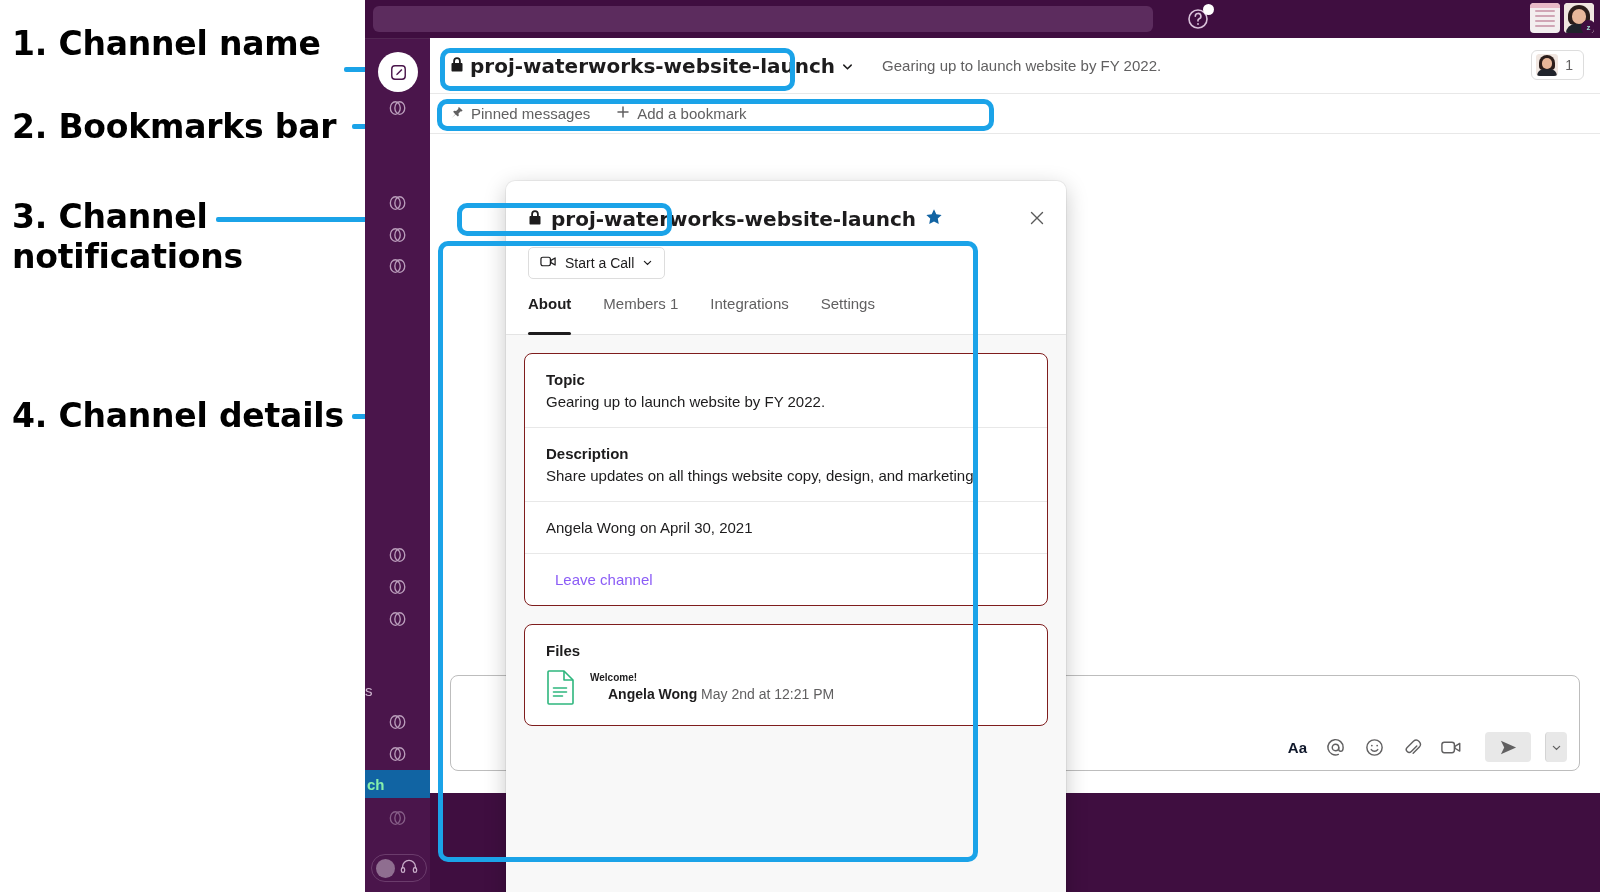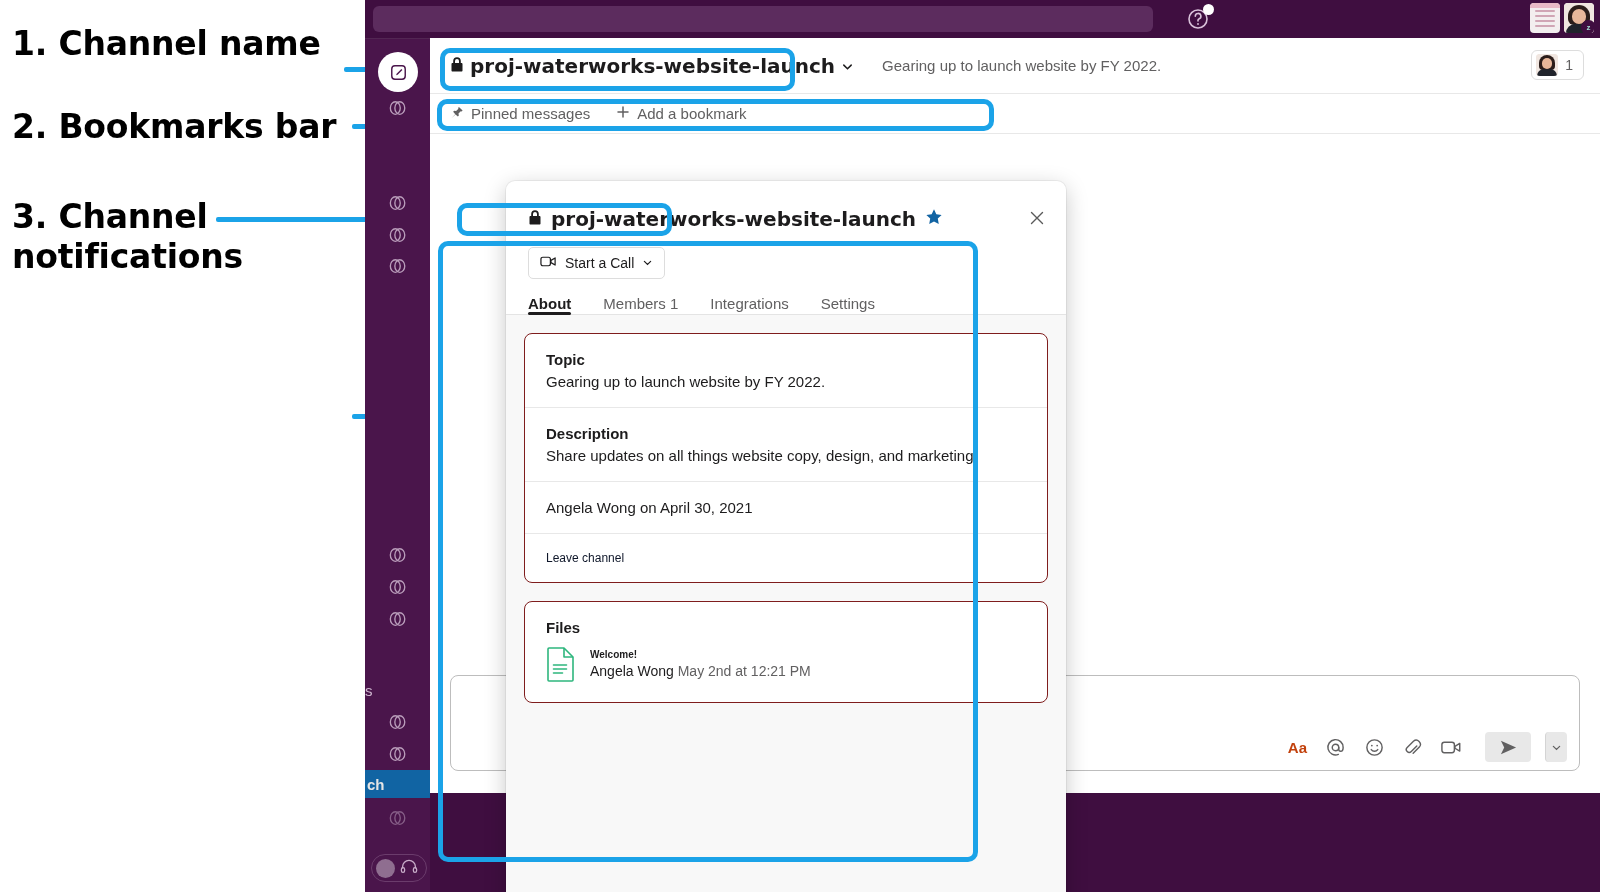--- a/index.html
+++ b/index.html
@@ -90,21 +90,21 @@
   }
   .rail-ic svg{display:block}
   .rail-text {
     position:absolute; left:0; font-size:15px; color:#cfb7d0;
     font-family:"Liberation Sans", sans-serif; white-space:nowrap;
   }
   .rail-sel {
     position:absolute; left:0; width:65px; height:28px;
     background:#1164a3; display:flex; align-items:center;
   }
-  .rail-sel span { color:#e5e5e5; font-weight:700; font-size:15px; padding-left:2px; }
+  .rail-sel span { color:#86efac; font-weight:700; font-size:15px; padding-left:2px; }
   .huddle-pill {
     position:absolute; left:6px; bottom:10px; width:56px; height:28px;
     border:1px solid #6b3c6c; border-radius:16px;
     display:flex; align-items:center; gap:4px; padding-left:4px;
   }
   .huddle-ava { width:19px; height:19px; border-radius:50%; background:#8f6e90; }
   .huddle-head { color:#c9aeca; }
 
   
   .content {
@@ -147,21 +147,21 @@
 
   
   .composer {
     position:absolute; left:20px; bottom:22px; width:1130px; height:96px;
     border:1px solid #bdbdbd; border-radius:8px; background:#fff;
   }
   .composer-tools {
     position:absolute; right:12px; bottom:8px; display:flex; align-items:center; gap:18px;
   }
   .tool { color:#616061; display:flex; align-items:center; }
-  .tool.aa { font-size:15px; color:#c2410c; font-weight:600; }
+  .tool.aa { font-size:15px; color:#0f172a; font-weight:600; }
   .send-btn {
     width:46px; height:30px; background:#e8e8e8; border-radius:4px;
     display:flex; align-items:center; justify-content:center; color:#616061;
     margin-left:4px;
   }
   .send-caret {
     width:22px; height:30px; background:#e8e8e8; border-radius:4px;
     display:flex; align-items:center; justify-content:center; color:#616061;
     border-left:1px solid #d4d4d4; margin-left:-4px;
   }
@@ -188,44 +188,44 @@
   .det-btn {
     height:32px; border:1px solid #ddd; border-radius:5px; background:#fff;
     display:flex; align-items:center; gap:8px; padding:0 11px;
     font-size:14px; color:#1d1c1d;
   }
   .det-tabs {
     display:flex; gap:32px; padding:0 22px; margin-top:16px;
     border-bottom:1px solid #e4e4e4;
   }
   .det-tab {
-    font-size:15px; color:#616061; padding-bottom:2px; position:relative;
+    font-size:15px; color:#616061; padding-bottom:22px; position:relative;
   }
   .det-tab.active { color:#1d1c1d; font-weight:700; }
   .det-tab.active::after {
     content:""; position:absolute; left:0; right:0; bottom:-1px;
     height:3px; background:#1d1c1d; border-radius:2px;
   }
   .det-body { background:#f8f8f8; height:612px; padding:18px; }
   .card {
     background:#fff; border:1px solid #7f1d1d; border-radius:8px;
     overflow:hidden;
   }
   .card + .card { margin-top:18px; }
   .row { padding:17px 21px; border-bottom:1px solid #e8e8e8; }
   .row:last-child { border-bottom:none; }
   .row-label { font-size:15px; font-weight:700; color:#1d1c1d; margin-bottom:5px; }
   .row-value { font-size:15px; color:#1d1c1d; }
-  .leave { font-size:12px; color:#0f172a; }
+  .leave { font-size:15px; color:#8b5cf6;margin-left:9px; }
   .files-title { font-size:15px; font-weight:700; color:#1d1c1d; padding:17px 21px 10px; }
   .file-row { display:flex; align-items:center; gap:14px; padding:0 21px 20px; }
   .file-ic { width:30px; height:36px; }
   .file-name { font-size:10px; font-weight:700; color:#1d1c1d; }
   .file-meta { font-size:14px; color:#1d1c1d; margin-top:3px; }
-  .file-meta b { font-weight:400; }
+  .file-meta b { font-weight:700;margin-left:18px; }
   .file-meta span { color:#616061;text-align:center; }
 
   
   .hl {
     position:absolute;
     border:5px solid #1ba3e8;
     border-radius:10px;
     pointer-events:none;
   }
 </style>
@@ -237,20 +237,21 @@
   <div class="annot-label" style="left:12px; top:24px;">1. Channel name</div>
   <div class="leader" style="left:344px; top:67px; width:96px;"></div>
 
   <div class="annot-label" style="left:12px; top:107px;">2. Bookmarks bar</div>
   <div class="leader" style="left:352px; top:124px; width:90px;"></div>
 
   <div class="annot-label" style="left:12px; top:197px;">3. Channel
 notifications</div>
   <div class="leader" style="left:216px; top:217px; width:260px;"></div>
 
+  <div class="annot-label" style="left:12px; top:396px;">4. Channel details</div>
   <div class="leader" style="left:352px; top:414px; width:96px;"></div>
 
   <div id="slack">
 
     <div class="topbar">
       <div class="search-pill"></div>
       <div class="help-ic">
         <svg width="24" height="24" viewBox="0 0 24 24" fill="none" stroke="#d9c2da" stroke-width="1.6">
           <circle cx="12" cy="12" r="9"></circle>
           <path d="M9.3 9.2a2.8 2.8 0 1 1 3.6 2.7c-.6.2-.9.7-.9 1.4v.6" stroke-linecap="round"></path>

